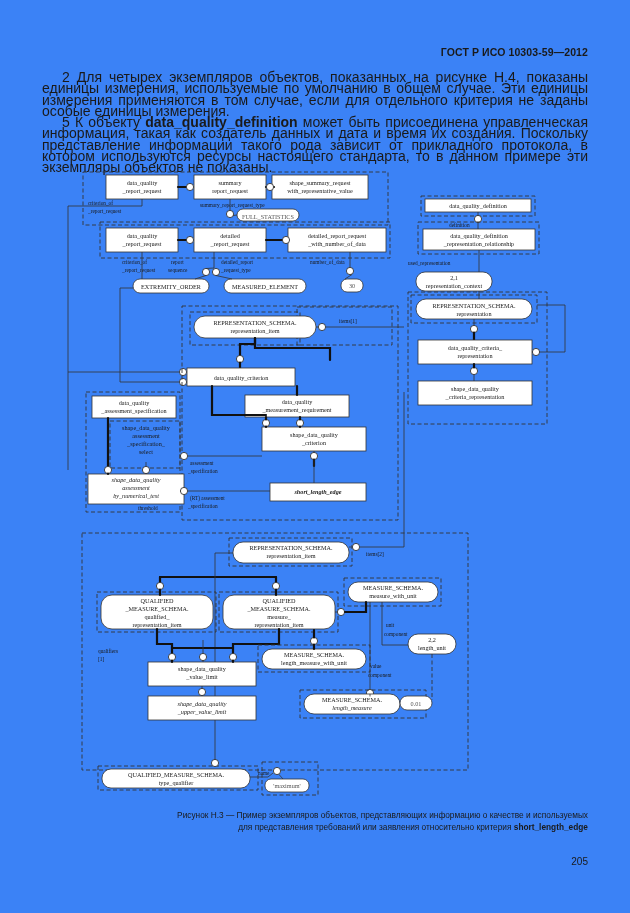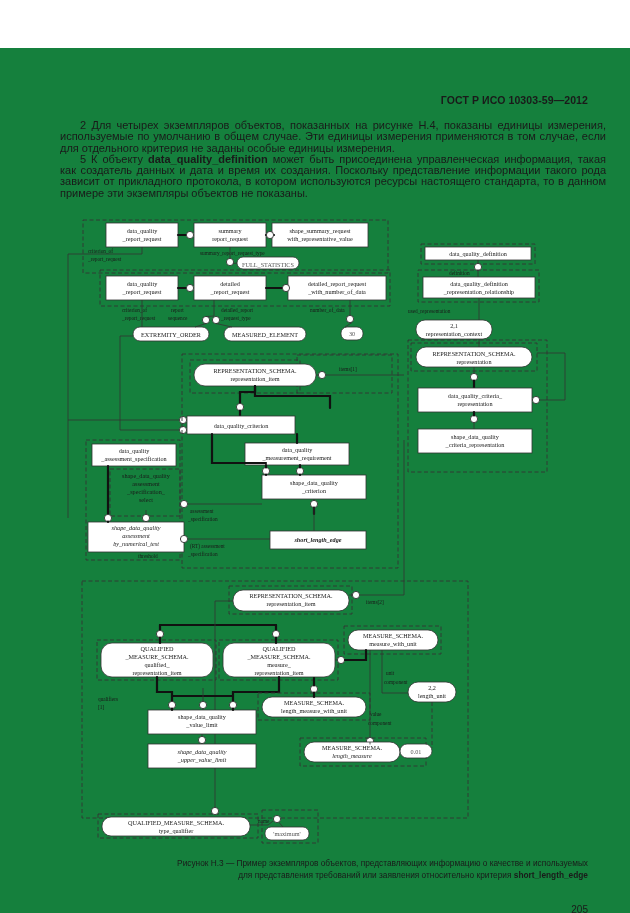--- a/index.html
+++ b/index.html
@@ -13,42 +13,41 @@
     position: relative;
     font-family: "Liberation Sans", sans-serif;
     color: #1a1a1a;
     overflow: hidden;
   }
 
   
   #page {
     position: absolute;
     inset: 0;
-    background: #15803d;
-    margin-top: 48px;
+    background: #3b82f6;
   }
 
   
   #std-header {
     position: absolute;
     top: 46px;
     right: 42px;
     font-size: 10.5px;
     font-weight: bold;
     letter-spacing: 0.1px;
     white-space: nowrap;
   }
 
   
   #intro {
     position: absolute;
-    left: 60px;
+    left: 42px;
     top: 72px;
     width: 546px;
-    font-size: 11px;
+    font-size: 14px;
     line-height: 11.3px;
     text-align: justify;
   }
   #intro p {
     margin: 0 0 0 0;
     text-indent: 20px;
   }
   #intro b { font-weight: bold; }
 
   

